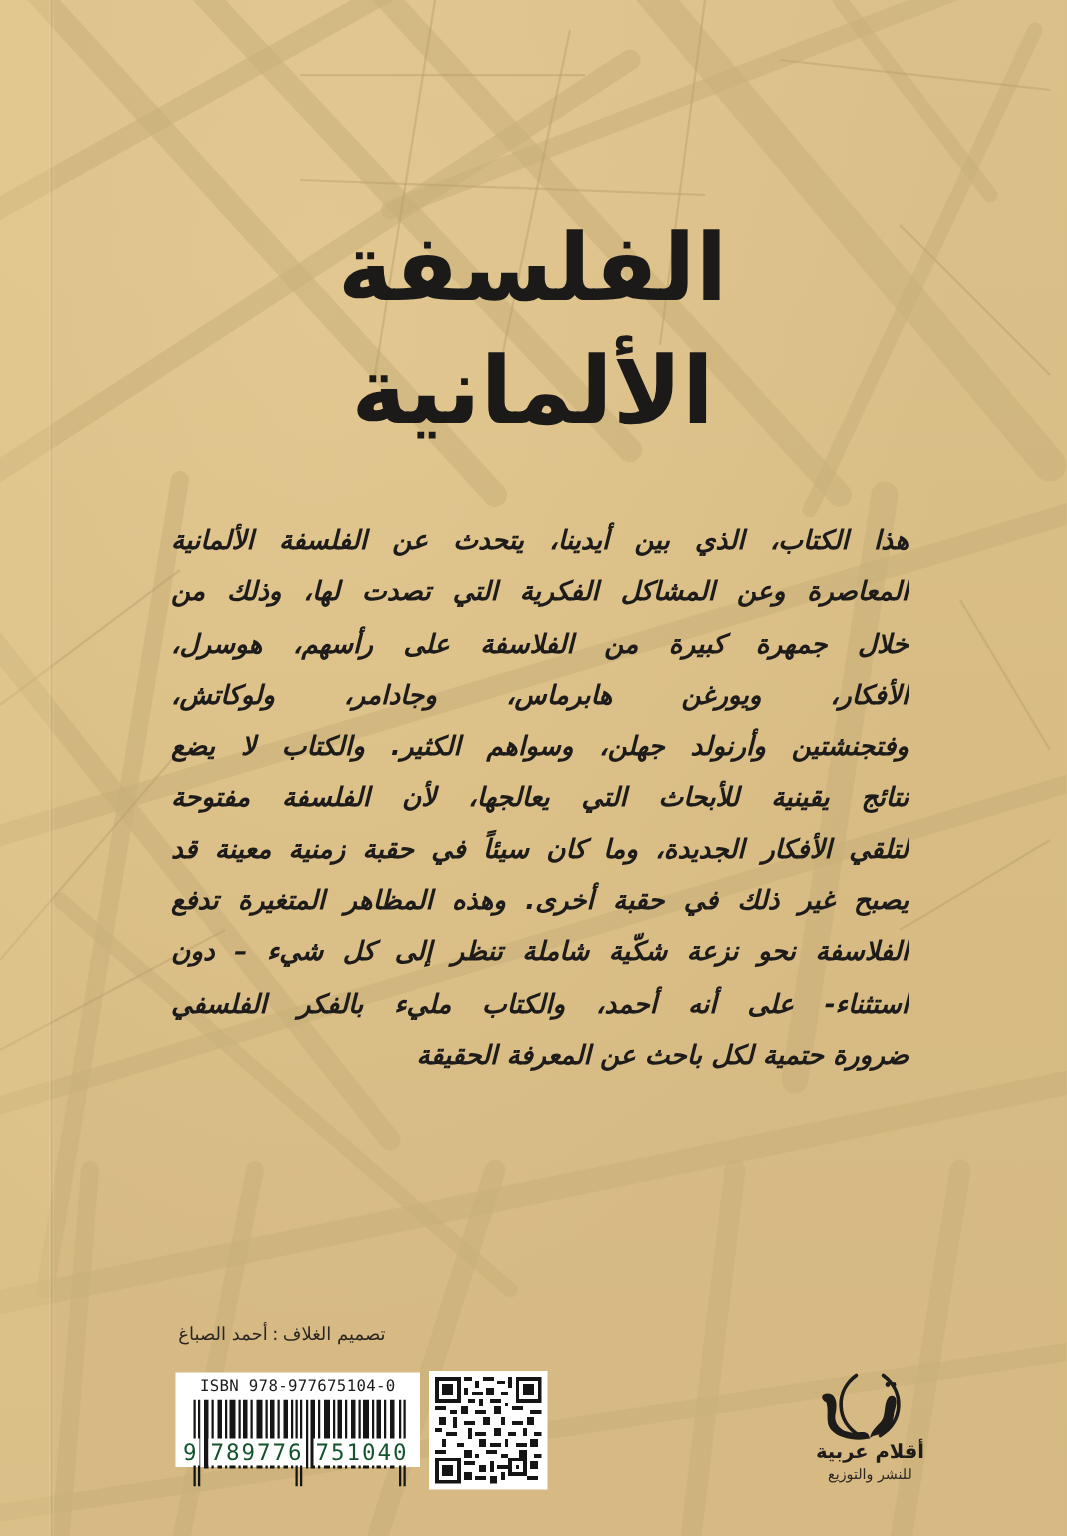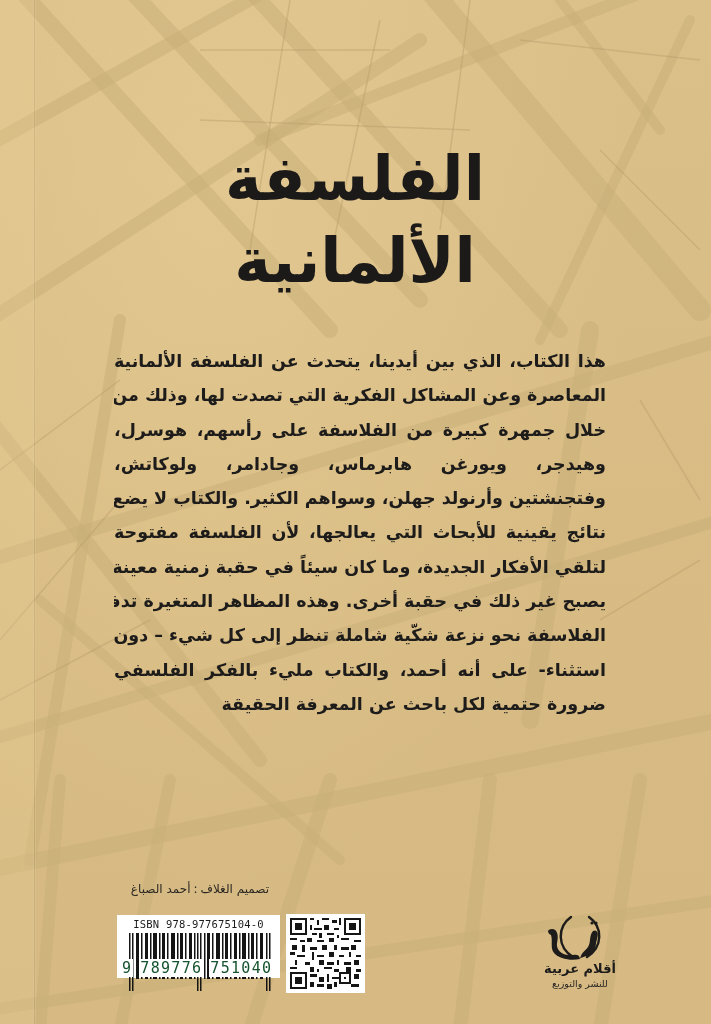--- a/index.html
+++ b/index.html
@@ -41,26 +41,26 @@
       position: absolute; left: 114px; top: 344px; width: 492px;
       direction: rtl;
       color: #1d1c1a;
       font-family: "DejaVu Sans", sans-serif;
       font-weight: bold;
       font-size: 17.5px;
     }
     .blurb-line {
       height: 34.3px; line-height: 34.3px;
       text-align: justify; text-align-last: justify;
-      white-space: nowrap; overflow: hidden;
+      white-space: nowrap; overflow: hidden; font-style: italic;
     }
     .blurb-line.last { text-align-last: right; }
 
     .designer {
-      position: absolute; left: 104px; top: 880px; width: 165px;
+      position: absolute; left: 92px; top: 880px; width: 165px;
       direction: rtl; text-align: right;
       color: #2a2722;
       font-size: 12px; line-height: 18px;
       font-family: "DejaVu Sans", sans-serif;
     }
     .designer .sep { padding: 0 3px; }
 
     .barcode-box {
       position: absolute; left: 117px; top: 915px; width: 163px; height: 63px;
       background: #ffffff;
@@ -158,21 +158,21 @@
 
   <div class="spine-edge"></div>
   <div class="spine-fold"></div>
 
   <h1 class="title title-l1">الفلسفة الألمانية</h1>
 
   <div class="blurb">
     <div class="blurb-line">هذا الكتاب، الذي بين أيدينا، يتحدث عن الفلسفة الألمانية</div>
     <div class="blurb-line">المعاصرة وعن المشاكل الفكرية التي تصدت لها، وذلك من</div>
     <div class="blurb-line">خلال جمهرة كبيرة من الفلاسفة على رأسهم، هوسرل،</div>
-    <div class="blurb-line">وهيدجر، ويورغن هابرماس، وجادامر، ولوكاتش،</div>
+    <div class="blurb-line">الأفكار، ويورغن هابرماس، وجادامر، ولوكاتش،</div>
     <div class="blurb-line">وفتجنشتين وأرنولد جهلن، وسواهم الكثير. والكتاب لا يضع</div>
     <div class="blurb-line">نتائج يقينية للأبحاث التي يعالجها، لأن الفلسفة مفتوحة</div>
     <div class="blurb-line">لتلقي الأفكار الجديدة، وما كان سيئاً في حقبة زمنية معينة قد</div>
     <div class="blurb-line">يصبح غير ذلك في حقبة أخرى. وهذه المظاهر المتغيرة تدفع</div>
     <div class="blurb-line">الفلاسفة نحو نزعة شكّية شاملة تنظر إلى كل شيء – دون</div>
     <div class="blurb-line">استثناء- على أنه أحمد، والكتاب مليء بالفكر الفلسفي</div>
     <div class="blurb-line last">ضرورة حتمية لكل باحث عن المعرفة الحقيقة</div>
   </div>
 
   <div class="designer">

